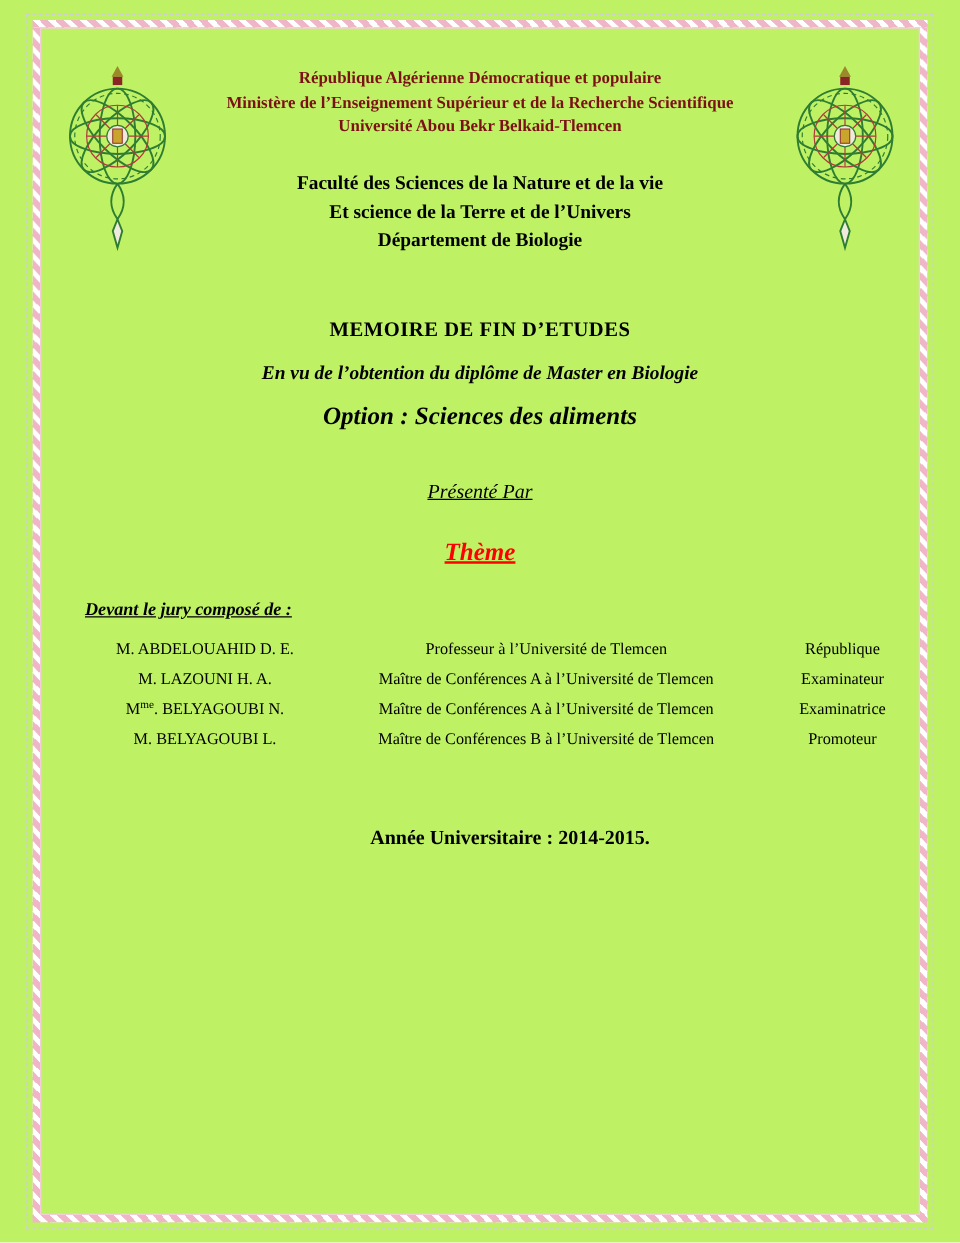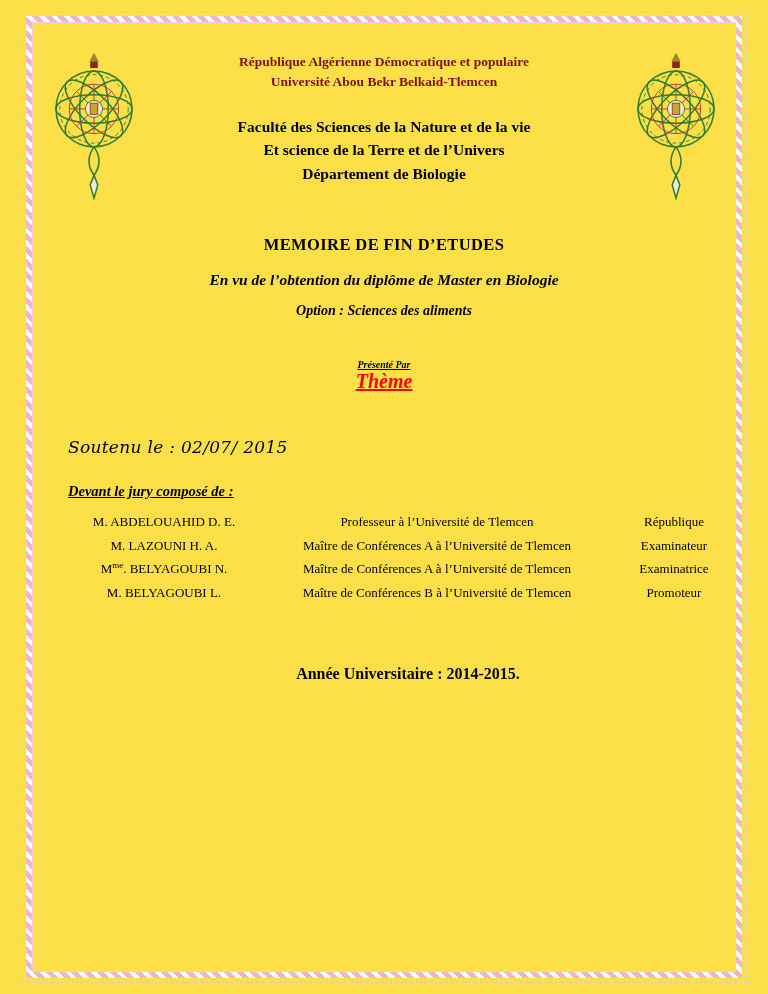--- a/index.html
+++ b/index.html
@@ -1,17 +1,17 @@
 <!DOCTYPE html>
 <html lang="fr"><head>
 <meta charset="utf-8">
 <style>
   html,body { margin:0; padding:0; background:#ffffff; }
   .page {
-    position:relative; width:768px; height:994px; background:#fde047;
+    position:relative; width:768px; height:994px; background:#bef264;
     font-family:"Liberation Serif","DejaVu Serif",serif; color:#000;
     overflow:hidden; text-align:center;
   }
   
   .frame {
     position:absolute; top:16px; bottom:16px; left:26px; right:26px;
     border:6px solid;
     border-image: repeating-linear-gradient(45deg,#efb6c8 0 5px,#ffffff 5px 9px) 6 repeat;
     box-shadow: inset 0 0 0 1px #f3cdd9;
     outline:1px dashed #cfcfcf; outline-offset:4px;
@@ -19,28 +19,28 @@
   }
   .logo { position:absolute; top:50px; width:88px; height:152px; }
   .logo-left  { left:50px; }
   .logo-right { right:48px; }
 
   .gov-header { margin:0 120px; padding-top:52px; color:#7b1116; font-weight:bold; font-size:13.5px; line-height:1.45; }
   .faculty    { margin-top:24px; font-weight:bold; font-size:15.5px; line-height:1.5; }
 
   .memoire-title  { margin-top:50px; font-weight:bold; font-size:16.5px; letter-spacing:.4px; }
   .memoire-sub    { margin-top:16px; font-weight:bold; font-style:italic; font-size:15.5px; }
-  .memoire-option { margin-top:14px; font-weight:bold; font-style:italic; font-size:14px; }
+  .memoire-option { margin-top:14px; font-weight:bold; font-style:italic; font-size:20px; }
 
-  .presented { margin-top:40px; font-weight:bold; font-style:italic; font-size:10px; }
+  .presented { margin-top:40px; font-weight:normal; font-style:italic; font-size:16px; }
   .presented span { text-decoration:underline; }
   .author { margin-top:8px; font-size:21px; font-style:italic; font-family:"DejaVu Serif",serif; }
   .author sup { font-size:11px; }
 
-  .theme-label { margin-top:0; font-size:20px; font-weight:bold; font-style:italic; color:#ff0000; }
+  .theme-label { margin-top:28px; font-size:20px; font-weight:bold; font-style:italic; color:#ff0000; }
   .theme-label span { text-decoration:underline; }
 
   .theme-box {
     margin:14px auto 0; width:630px; padding:9px 8px 11px;
     border:2px solid #8fc7de; border-radius:16px;
     background:linear-gradient(180deg,#ffffff 50%,#ddeef8 85%,#b9dff0 100%);
     box-shadow:3px 4px 5px rgba(110,110,110,.55);
     font-weight:bold; font-size:16.5px; line-height:1.4;
   }
   .theme-box .script-line { font-size:19px; font-style:italic; font-family:"DejaVu Serif",serif; }
@@ -113,20 +113,21 @@
       <rect x="41" y="56" width="8" height="12" fill="#caa52b" stroke="#8a2525" stroke-width="0.8"></rect>
       <g fill="none" stroke="#2f7d32" stroke-width="1.6">
         <path d="M45 102 c-7 10 -7 20 0 30 c7 -10 7 -20 0 -30"></path>
         <path d="M45 132 l4 10 -4 14 -4 -14 z" fill="#efeadc"></path>
       </g>
     </svg>
   </div>
 
   <div class="gov-header">
     <div>République Algérienne Démocratique et populaire</div>
+    <div>Ministère de l’Enseignement Supérieur et de la Recherche Scientifique</div>
     <div>Université Abou Bekr  Belkaid-Tlemcen</div>
   </div>
 
   <div class="faculty">
     <div>Faculté des Sciences de la Nature et de la vie</div>
     <div>Et science de la Terre et de l’Univers</div>
     <div>Département de Biologie</div>
   </div>
 
   <div class="memoire-title">MEMOIRE DE FIN D’ETUDES</div>
@@ -136,21 +137,20 @@
   <div class="presented">
     <span>Présenté Par</span>
   </div>
 
 
   <div class="theme-label">
     <span>Thème</span>
   </div>
 
 
-  <div class="soutenu">Soutenu le : 02/07/ 2015</div>
 
   <div class="jury-label">
     <span>Devant le  jury composé de :</span>
   </div>
 
   <div class="jury-table">
     <div class="jury-row">
       <div class="cell"><span>M. ABDELOUAHID D. E.</span><sup></sup><span></span></div>
       <div class="cell">Professeur à l’Université de Tlemcen</div>
       <div class="cell">République</div>

